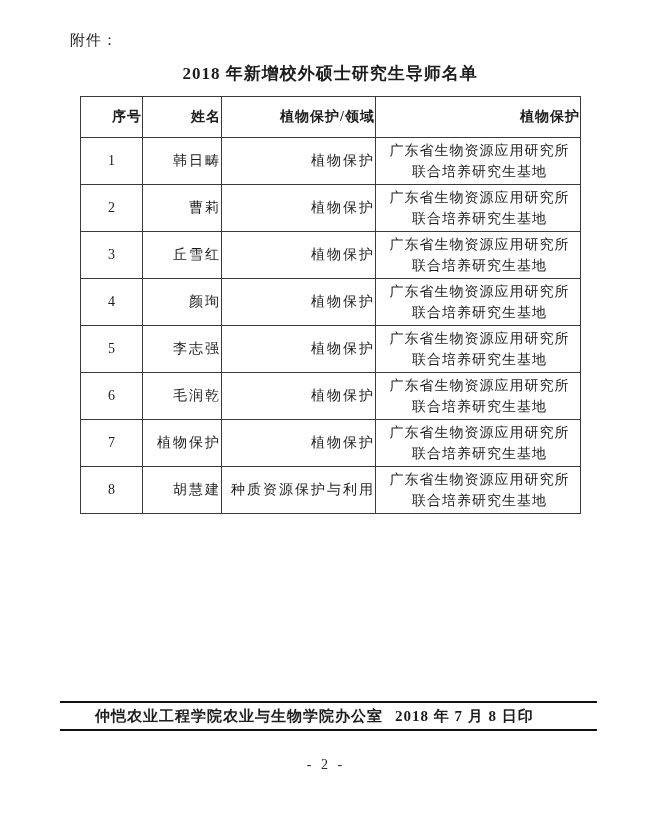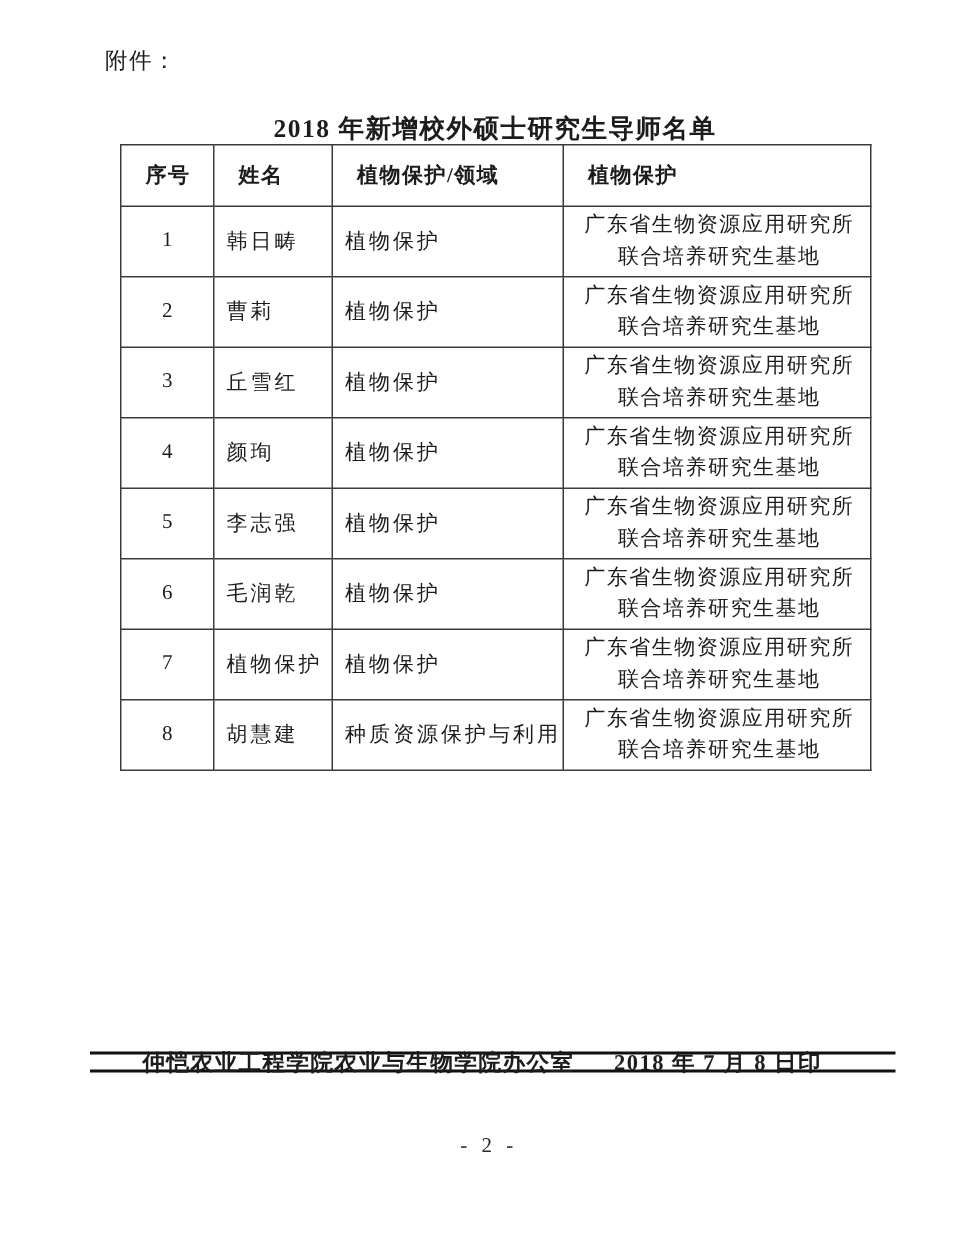--- a/index.html
+++ b/index.html
@@ -15,21 +15,21 @@
   .attachment-label {
     position: absolute;
     left: 70px;
     top: 31px;
     font-size: 15px;
     letter-spacing: 1px;
   }
   .doc-title {
     position: absolute;
     left: 80px;
-    top: 74px;
+    top: 62px;
     width: 500px;
     text-align: center;
     font-size: 17px;
     font-weight: bold;
     letter-spacing: 1px;
   }
   table.supervisors {
     position: absolute;
     left: 80px;
     top: 96px;
@@ -39,42 +39,41 @@
   }
   table.supervisors th,
   table.supervisors td {
     border: 1px solid #3a3a3a;
     font-size: 14px;
     vertical-align: middle;
   }
   table.supervisors th {
     height: 41px;
     font-weight: bold;
-    text-align: left;
+    text-align: right;
     letter-spacing: 1px;
-    padding-left: 16px;
   }
   table.supervisors td {
     height: 47px;
   }
   td.c-no { text-align: center; }
-  td.c-name, td.c-disc { text-align: left; padding-left: 8px; letter-spacing: 2px; }
+  td.c-name, td.c-disc { text-align: right; padding-left: 8px; letter-spacing: 2px; }
   td.c-base { text-align: center; padding-left: 7px; padding-right: 4px; }
   td.c-base div { line-height: 21px; letter-spacing: 1px; }
   .footer-band {
     position: absolute;
     left: 60px;
     top: 701px;
     width: 537px;
     border-top: 2px solid #111111;
     border-bottom: 2px solid #111111;
-    height: 14px;
+    height: 30px;
     display: flex;
     align-items: center;
-    justify-content: space-between;
+    justify-content: flex-start;
     padding-left: 35px;
     padding-right: 49px;
     font-weight: bold;
     font-size: 15px;
   }
   .footer-office { letter-spacing: 1px; }
   .footer-date { letter-spacing: 1px; margin-left: 12px; }
   .page-number {
     position: absolute;
     left: 0;

